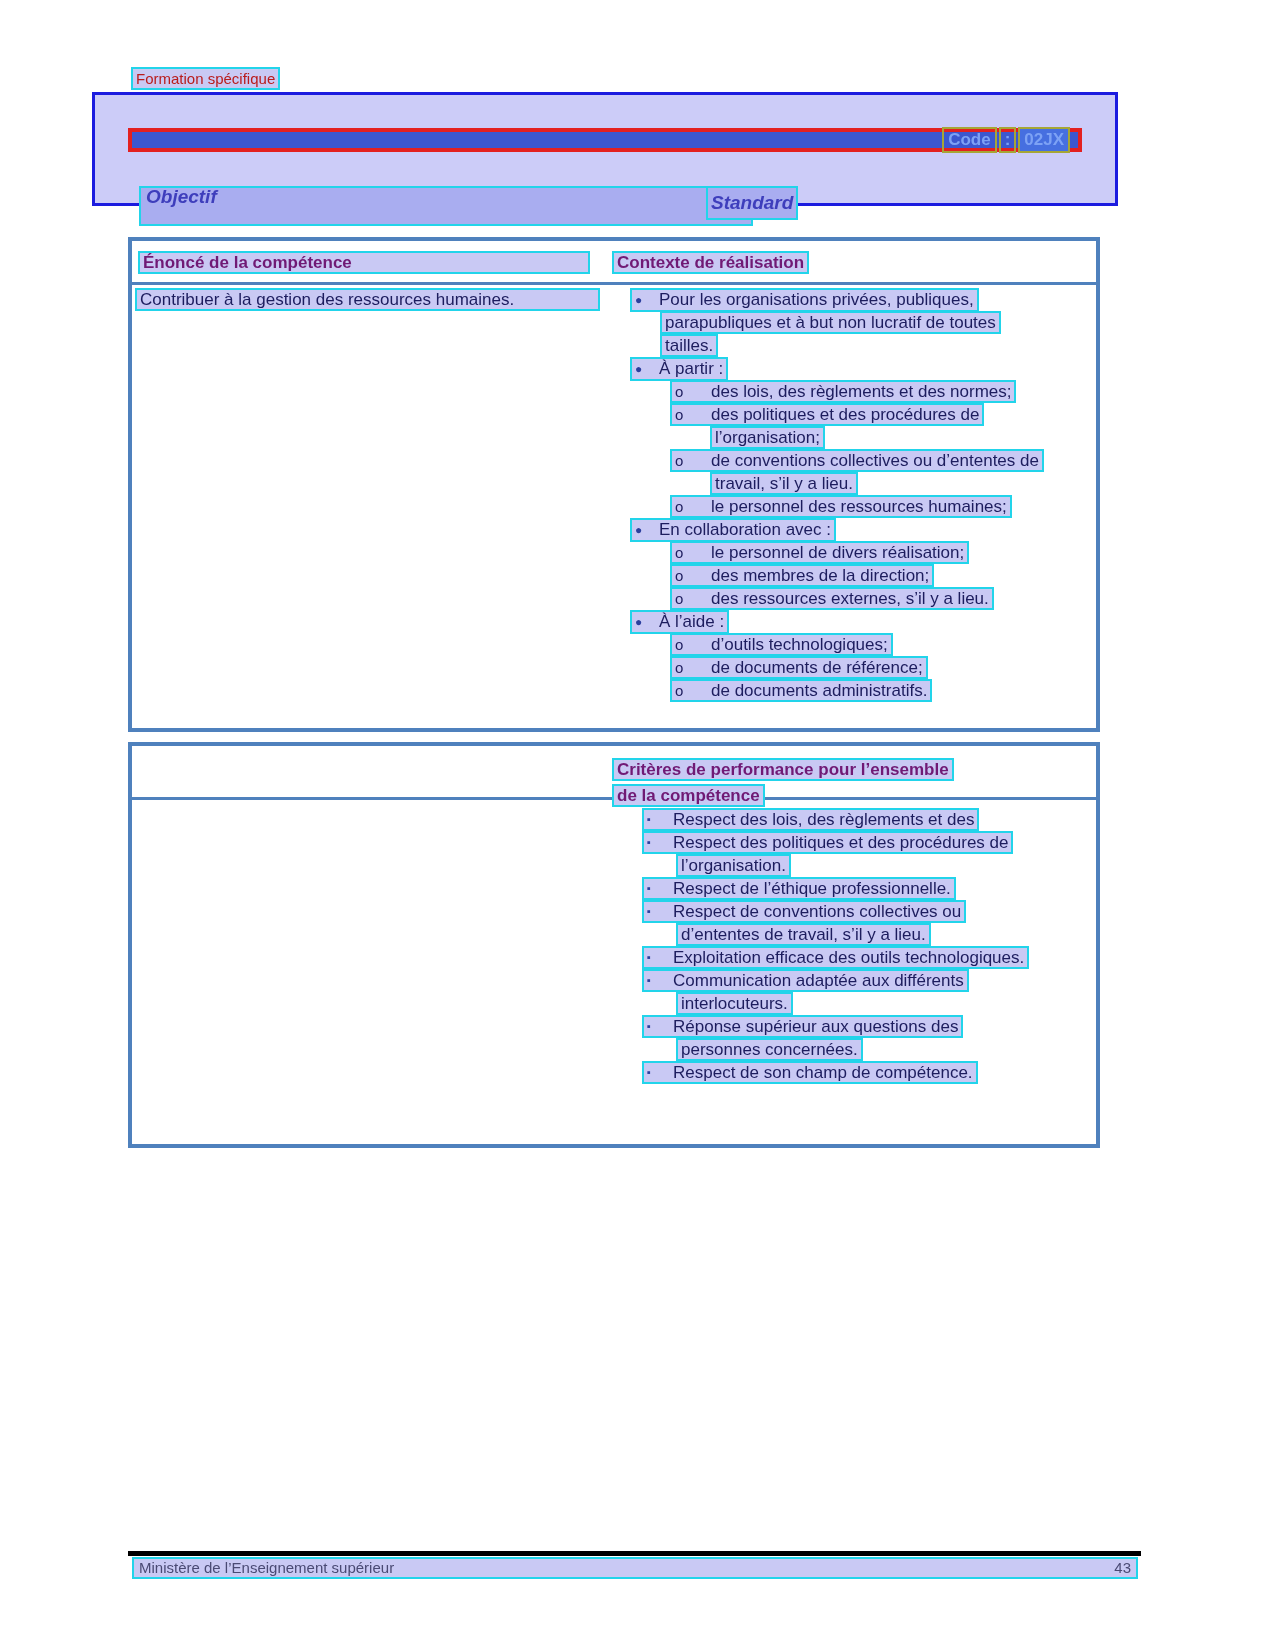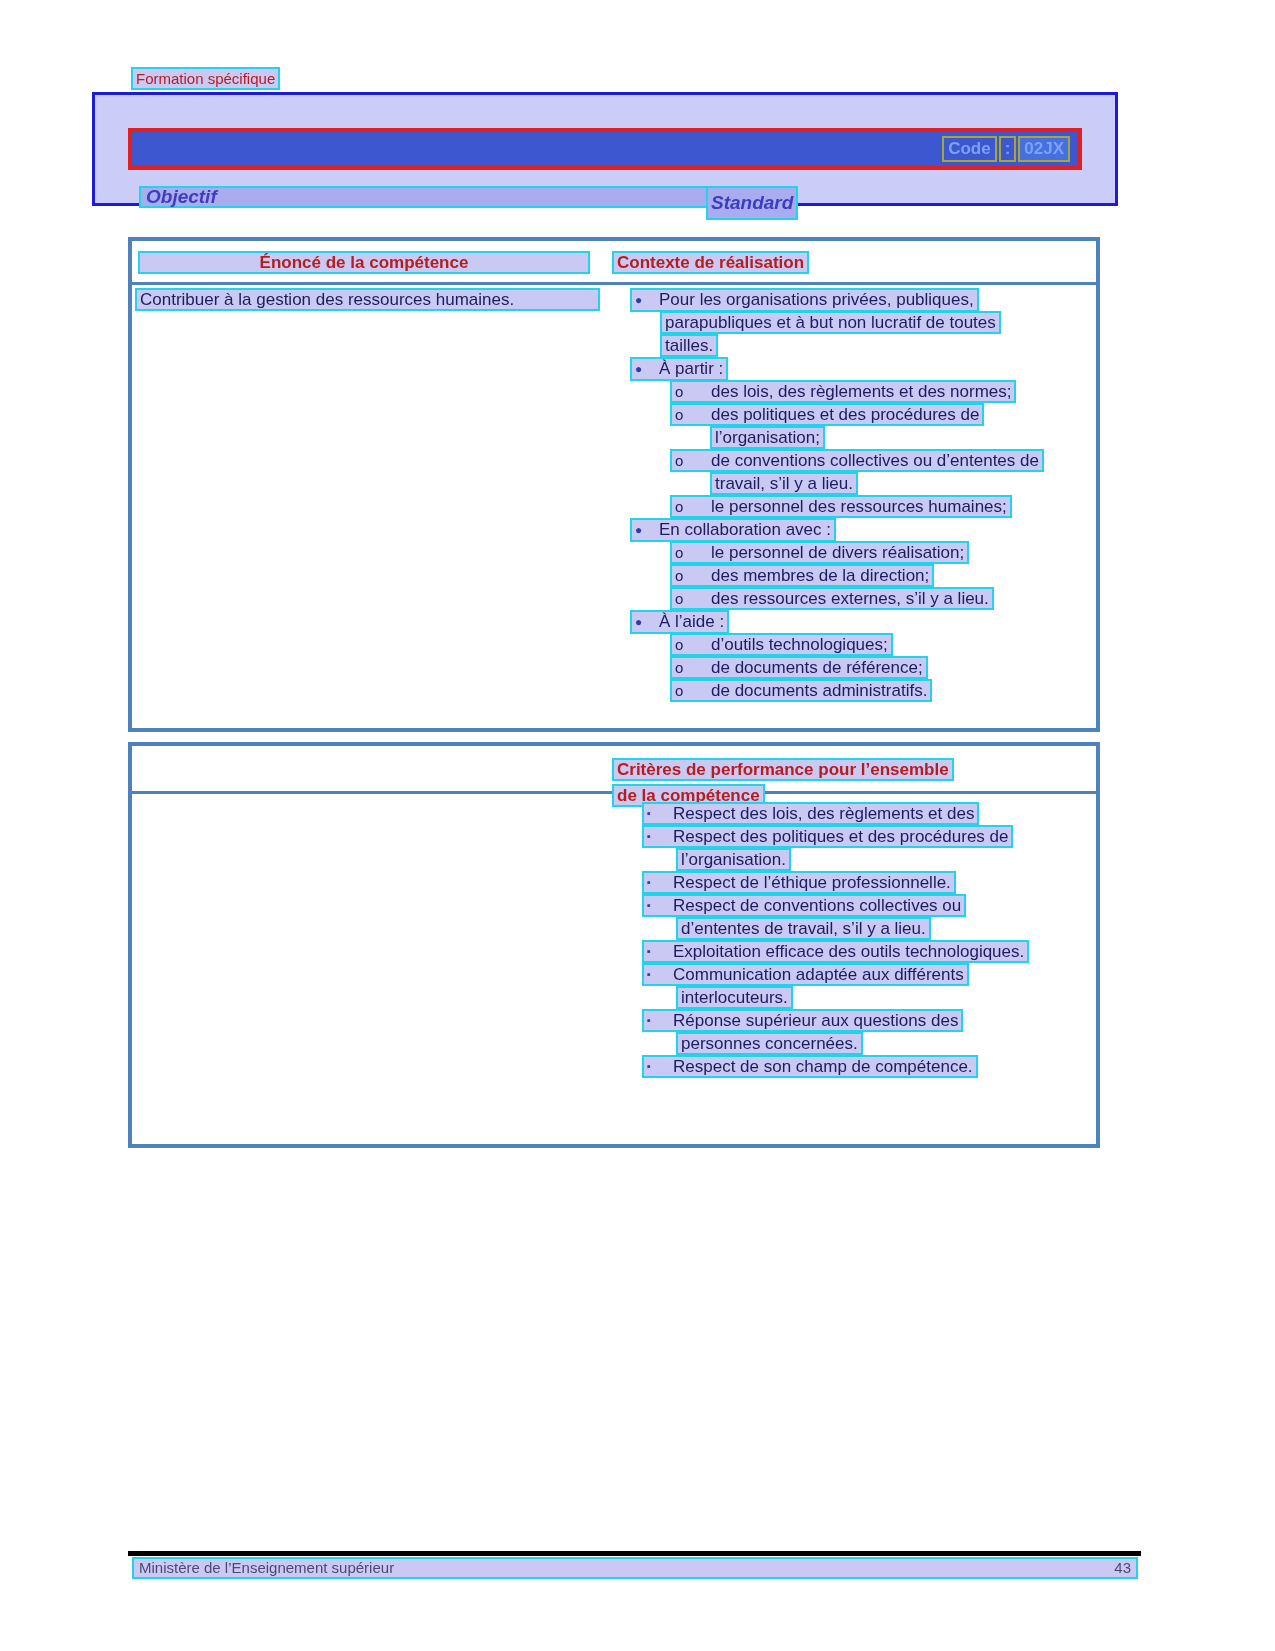--- a/index.html
+++ b/index.html
@@ -21,52 +21,52 @@
     padding:0 3px;line-height:19px;font-size:17px;white-space:nowrap;
   }
   
   #formation-label{position:absolute;left:131px;top:67px;font-size:15px;color:#b91c1c;}
   
   #outer-box{
     position:absolute;left:92px;top:92px;width:1026px;height:114px;
     background:var(--outer-bg);border:3px solid var(--outer-border);
   }
   #title-banner{
-    position:absolute;left:33px;top:33px;width:954px;height:42px;
+    position:absolute;left:33px;top:33px;width:954px;height:24px;
     background:var(--banner-bg);border:4px solid var(--banner-border);
     display:flex;align-items:center;justify-content:flex-end;padding-right:8px;
   }
   .code-part{
     display:inline-block;border:2px solid var(--code-box-border);
     color:var(--banner-text);font-weight:bold;font-size:17px;line-height:22px;
     padding:0 4px;margin-left:2px;background:transparent;
   }
   .code-part.value{background:#466fe0;}
   #obj-std-strip{
-    position:absolute;left:44px;top:91px;width:614px;height:22px;
+    position:absolute;left:44px;top:91px;width:614px;height:40px;
     background:var(--strip-bg);border:2px solid var(--hl-border);
     font-size:19px;font-weight:bold;font-style:italic;color:var(--strip-text);
     line-height:18px;
   }
   #obj-std-strip .objectif{position:absolute;left:5px;top:0;}
   #obj-std-strip .standard{
     position:absolute;left:522px;top:-2px;border:2px solid var(--hl-border);
     padding:6px 3px;line-height:18px;background:var(--strip-bg);margin-left:43px;
   }
   
   .comp-table{
     position:absolute;left:128px;width:972px;
     border:4px solid var(--table-border);background:#fff;
   }
   #table1{top:237px;height:495px;}
   #table2{top:742px;height:406px;}
   .thead{position:relative;border-bottom:3px solid var(--table-border);}
   #table1 .thead{height:44px;}
-  #table2 .thead{height:48px;}
-  .thead .hl{font-weight:bold;color:#b91c1c;text-align:center;}
+  #table2 .thead{height:54px;}
+  .thead .hl{font-weight:bold;color:#701a75;}
   #t1-head-left{position:absolute;left:6px;top:10px;width:452px;}
   #t1-head-right{position:absolute;left:480px;top:10px;}
   #t2-head .hline{height:26px;}
   #t2-head{position:absolute;left:480px;top:12px;}
   .tbody{position:relative;}
   #t1-left-cell{position:absolute;left:3px;top:3px;width:465px;}
   .line{height:23px;}
   .marker{display:inline-block;text-align:left;color:var(--bullet-color);}
   .m1{width:24px;font-size:12px;vertical-align:1px;}
   .m2{width:30px;font-size:15px;color:var(--text-dark);}

